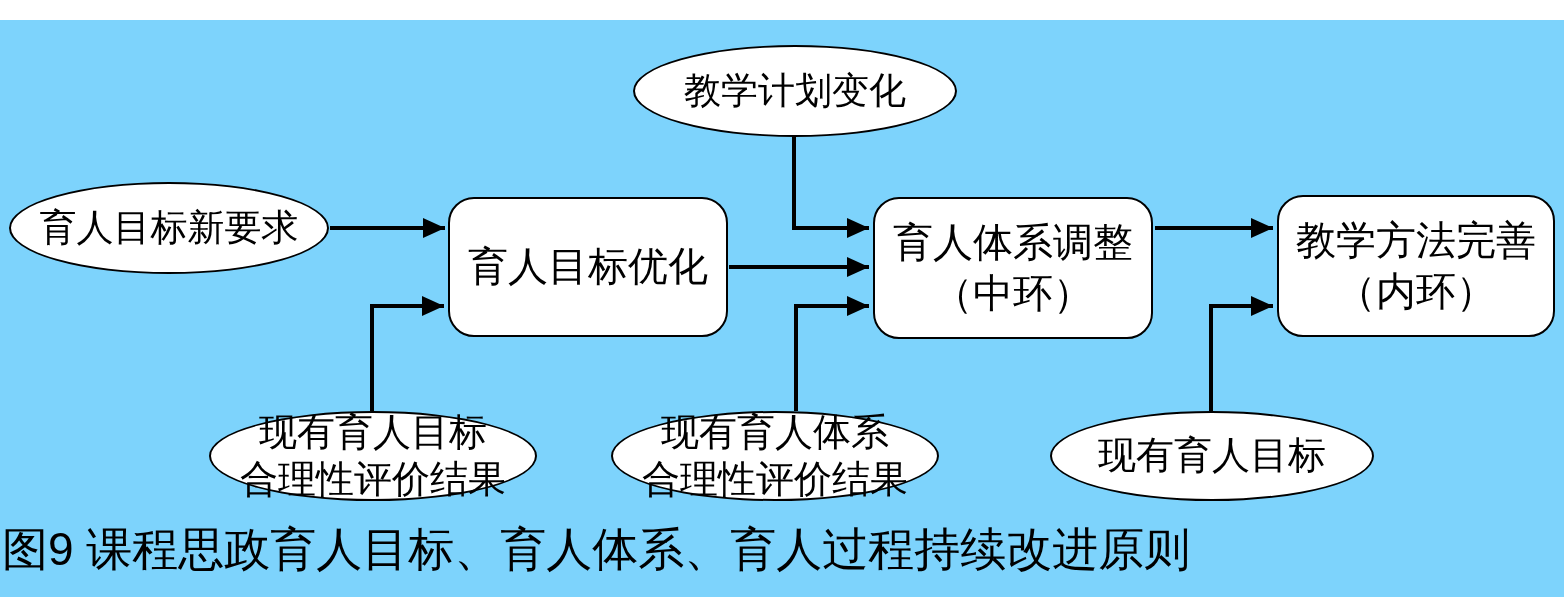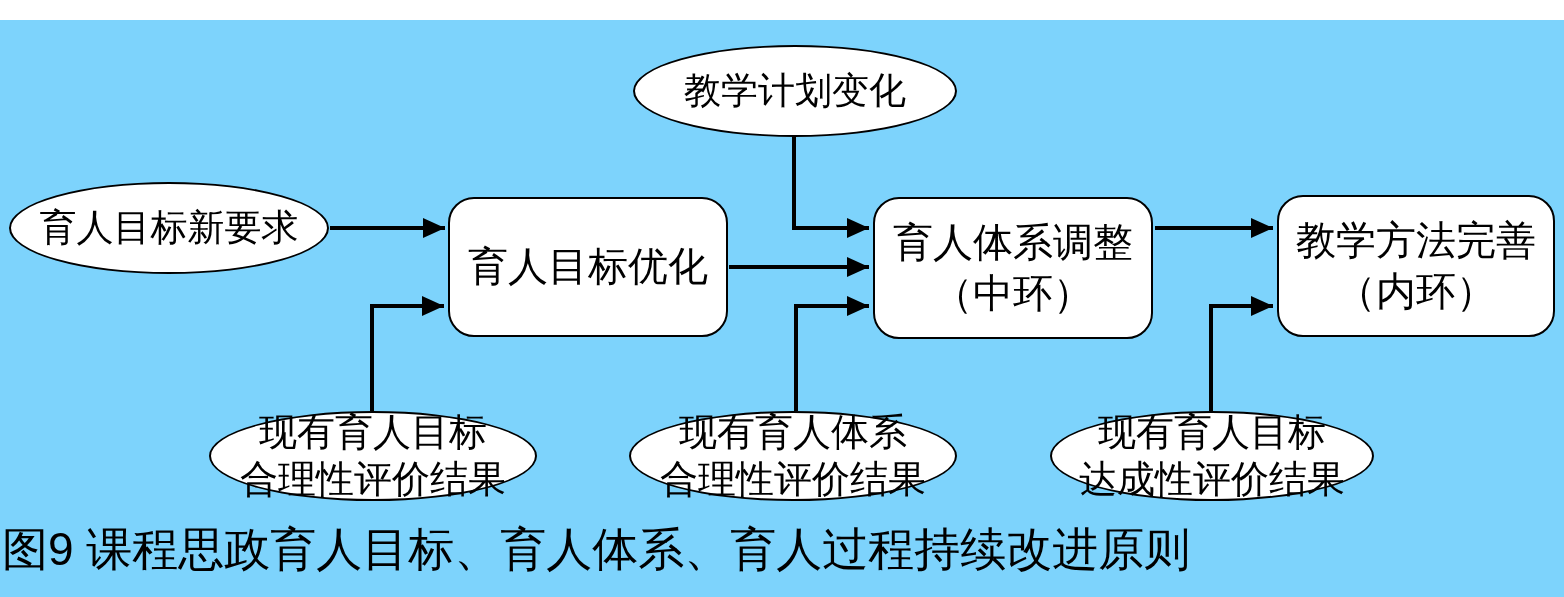--- a/index.html
+++ b/index.html
@@ -109,25 +109,24 @@
   <div class="node roundbox" style="left:1277px; top:175px; width:278px; height:142px;">
     <span class="node-label-lg">教学方法完善</span>
     <span class="node-label-lg">（内环）</span>
   </div>
 
   <div class="node ellipse" style="left:209px; top:391px; width:328px; height:90px;">
     <span class="node-label-sm">现有育人目标</span>
     <span class="node-label-sm">合理性评价结果</span>
   </div>
 
-  <div class="node ellipse" style="left:629px; top:391px; width:328px; height:90px;">
+  <div class="node ellipse" style="left:611px; top:391px; width:328px; height:90px;">
     <span class="node-label-sm">现有育人体系</span>
     <span class="node-label-sm">合理性评价结果</span>
   </div>
 
   <div class="node ellipse" style="left:1050px; top:391px; width:324px; height:90px;">
     <span class="node-label-sm">现有育人目标</span>
-    <span class="node-label-sm">达成性评价结果</span>
   </div>
 
   <div class="caption">图9 课程思政育人目标、育人体系、育人过程持续改进原则</div>
 
 </div>
 
 </body></html>

